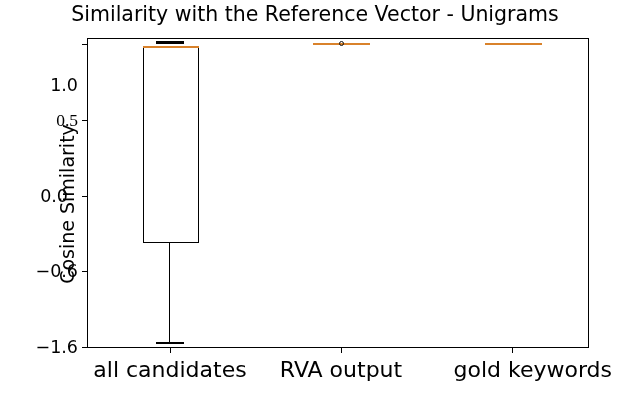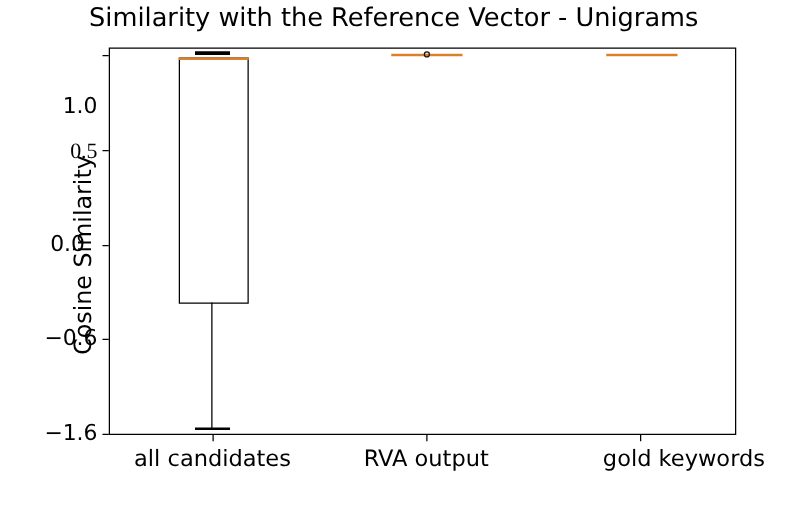--- a/index.html
+++ b/index.html
@@ -77,21 +77,21 @@
     top: 348px;
     width: 1.3px;
     height: 5px;
     background: #000000;
   }
   .x-tick-label {
     position: absolute;
     top: 357px;
     width: 200px;
     text-align: center;
-    font-size: 18px;
+    font-size: 22px;
     color: #000000;
     white-space: nowrap;
   }
   #x-axis-label {
     position: absolute;
     left: 87px;
     top: 381px;
     width: 502px;
     text-align: center;
     font-size: 19px;

